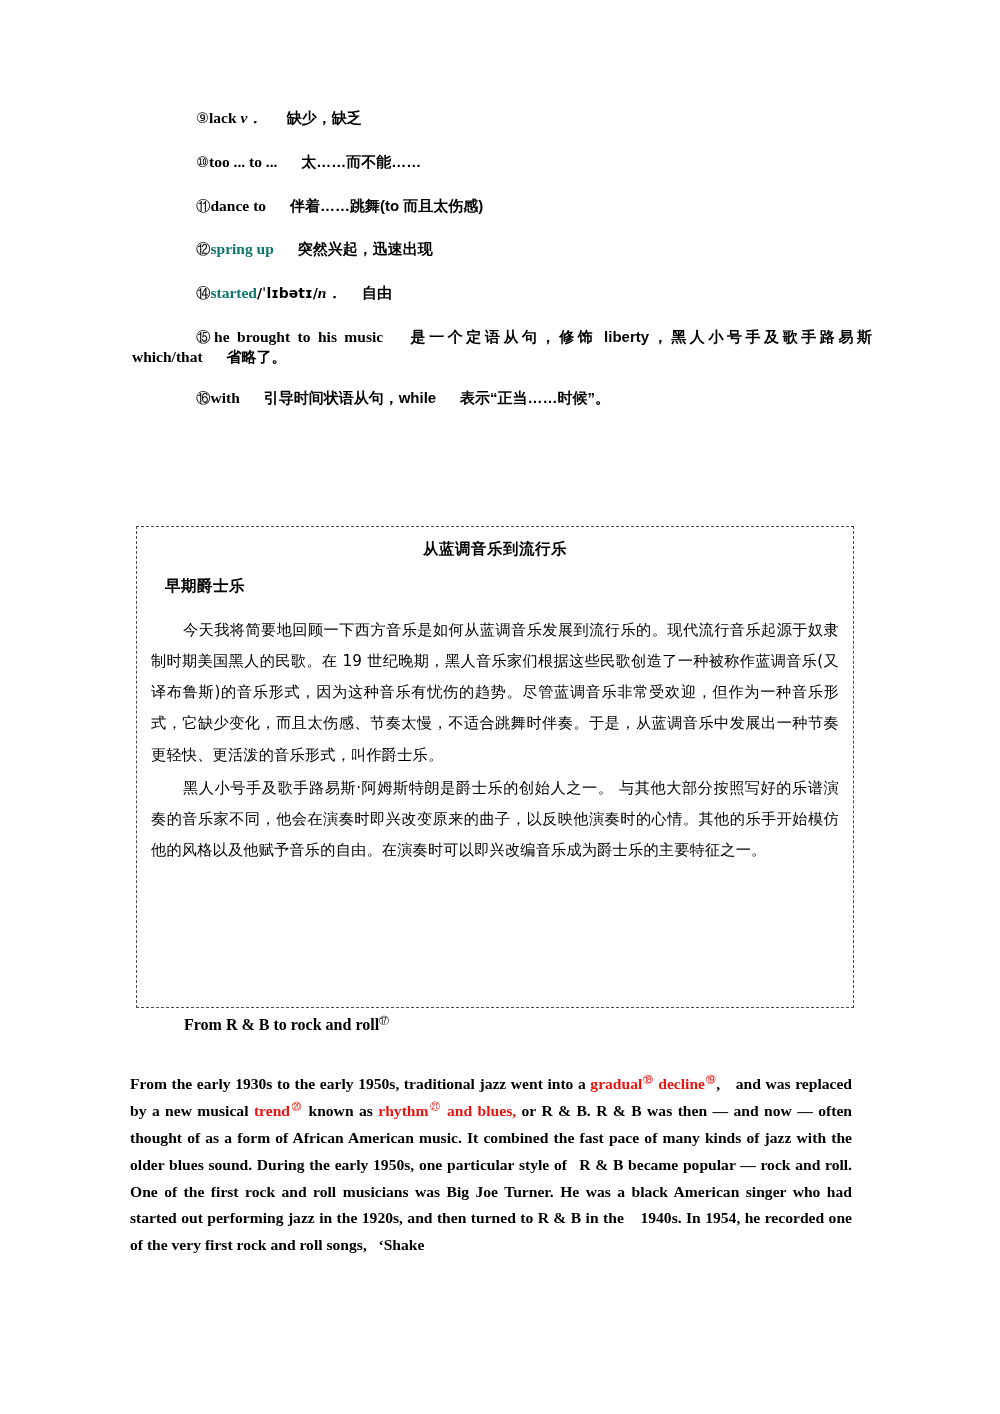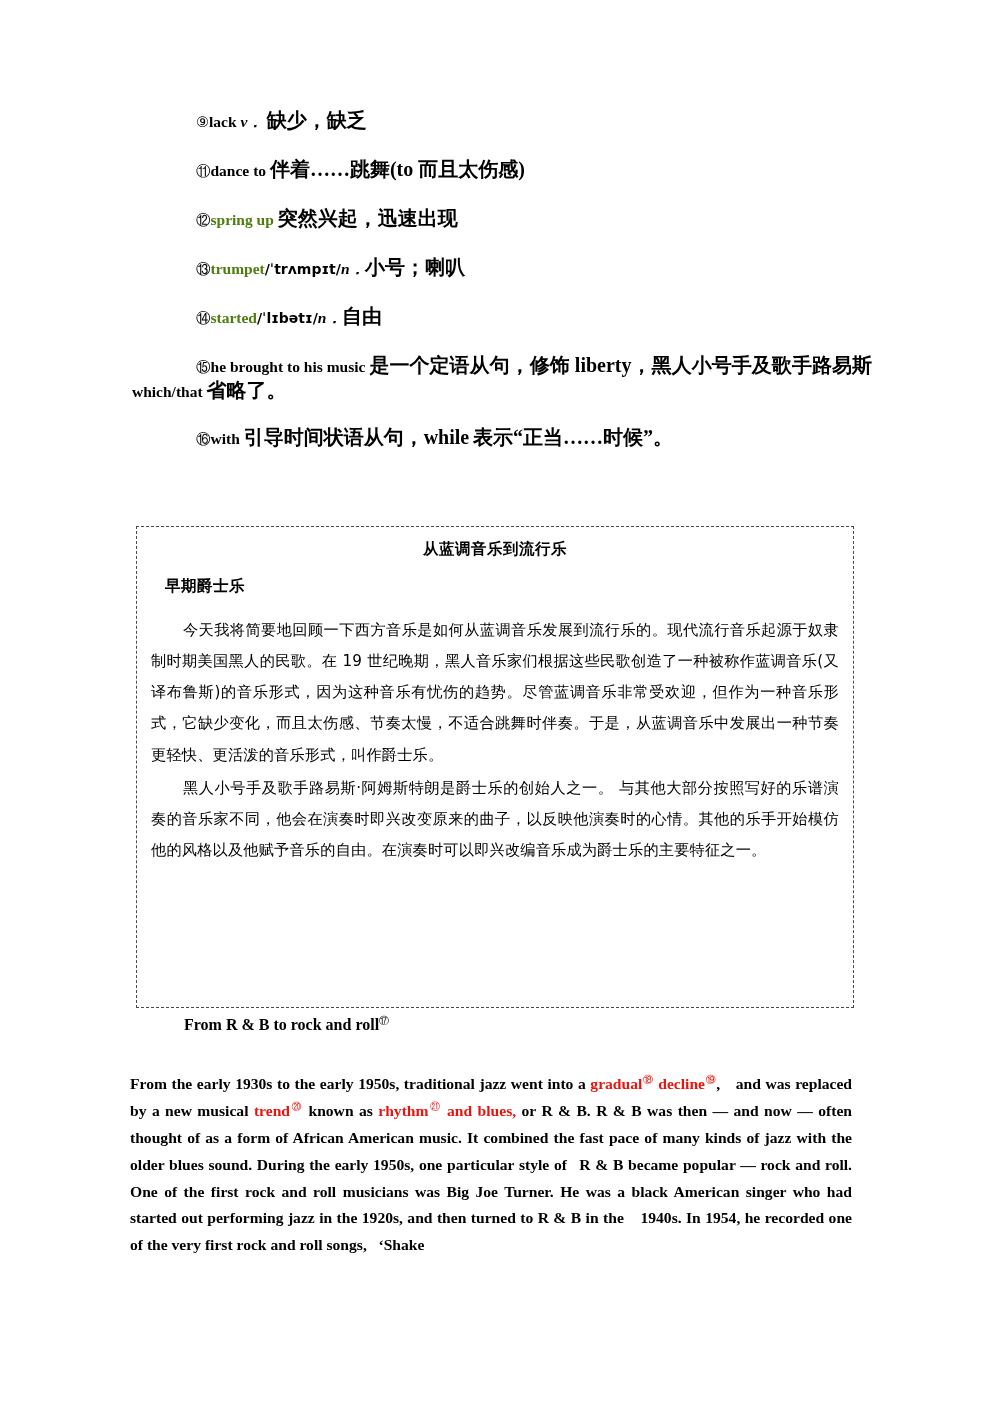--- a/index.html
+++ b/index.html
@@ -38,25 +38,26 @@
     text-indent: 64px;
     text-align: justify;
     color: #000;
   }
   .circnum {
     font-family: "DejaVu Sans", sans-serif;
     font-size: 14.5px;
     font-weight: normal;
     letter-spacing: 0;
   }
-  .red { color: #4d7c0f; }
+  .red { color: #0f766e; }
   .cn {
-    font-family: Liberation Serif, serif;
+    font-family: Liberation Sans, sans-serif;
     font-weight: bold;
-    font-size: 20px;
+    font-size: 15px;
+    margin-left: 20px;
   }
   .ital { font-style: italic; font-weight: bold; }
   .phon {
     font-family: "DejaVu Sans", sans-serif;
     font-weight: bold;
     font-size: 14px;
   }
 
   
   .cn-box {
@@ -130,32 +131,32 @@
 <body>
 
 <div class="page">
 
   <div class="vocab-list">
 
     <div class="vocab-item">
       <span class="circnum">⑨</span><span>lack</span>&nbsp;<span class="ital">v．</span>&nbsp;<span class="cn">缺少，缺乏</span>
     </div>
 
+    <div class="vocab-item">
+      <span class="circnum">⑩</span><span>too ... to ...</span>&nbsp;<span class="cn">太……而不能……</span>
+    </div>
 
     <div class="vocab-item">
       <span class="circnum">⑪</span><span>dance to</span>&nbsp;<span class="cn">伴着……跳舞(to 而且太伤感)</span>
     </div>
 
     <div class="vocab-item">
       <span class="circnum">⑫</span><span class="red">spring up</span>&nbsp;<span class="cn">突然兴起，迅速出现</span>
     </div>
 
-    <div class="vocab-item">
-      <span class="circnum">⑬</span><span class="red">trumpet</span><span class="phon">/ˈtrʌmpɪt/</span><span class="ital">n．</span><span class="cn">小号；喇叭</span>
-    </div>
 
     <div class="vocab-item">
       <span class="circnum">⑭</span><span class="red">started</span><span class="phon">/ˈlɪbətɪ/</span><span class="ital">n．</span><span class="cn">自由</span>
     </div>
 
     <div class="vocab-item" style="margin-bottom:22px;">
       <span class="circnum">⑮</span><span>he brought to his music</span>&nbsp;<span class="cn">是一个定语从句，修饰 liberty，黑人小号手及歌手路易斯</span><span>which/that</span>&nbsp;<span class="cn">省略了。</span>
     </div>
 
     <div class="vocab-item" style="margin-bottom:0;">

